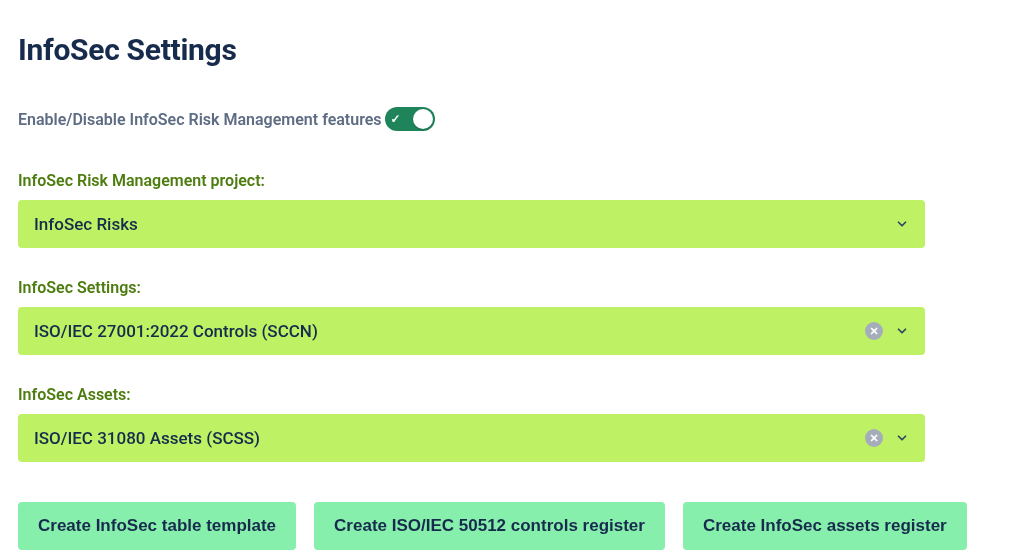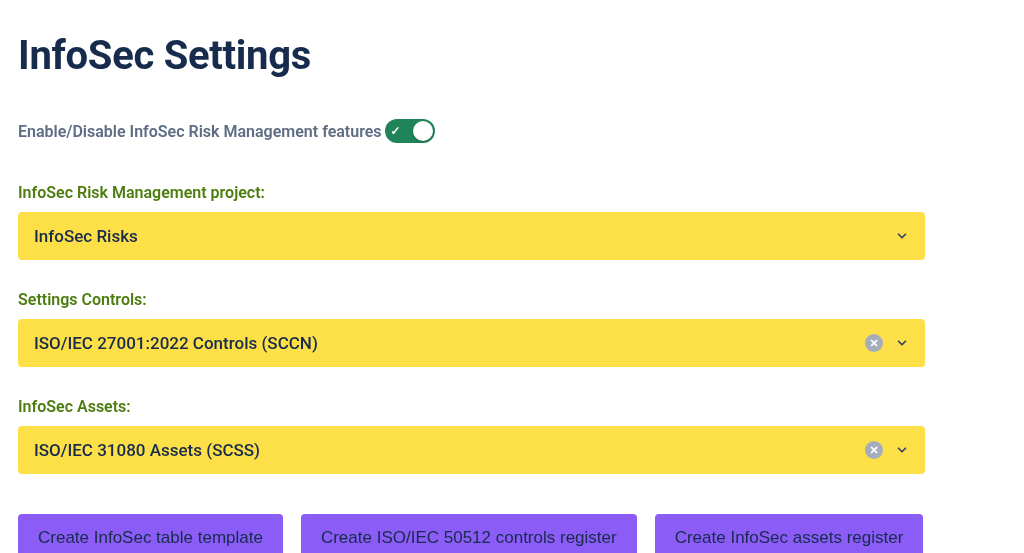--- a/index.html
+++ b/index.html
@@ -5,21 +5,21 @@
   * { box-sizing: border-box; }
   body {
     margin: 0;
     padding: 18px;
     font-family: -apple-system, BlinkMacSystemFont, "Segoe UI", Roboto, Helvetica, Arial, sans-serif;
     background: #fff;
     color: #172B4D;
     width: 1024px;
   }
   .page-title {
-    font-size: 40px;
+    font-size: 30px;
     font-weight: 700;
     color: #172B4D;
     margin: 14px 0 40px 0;
     letter-spacing: -0.3px;
   }
   .toggle-row {
     display: flex;
     align-items: center;
     gap: 3px;
     margin-bottom: 40px;
@@ -62,21 +62,21 @@
     margin-bottom: 30px;
   }
   .field-label {
     font-size: 16px;
     font-weight: 600;
     color: #4d7c0f;
     margin-bottom: 10px;
   }
   .select {
     width: 907px;
-    background: #fde047;
+    background: #bef264;
     border-radius: 4px;
     height: 48px;
     display: flex;
     align-items: center;
     padding: 0 16px;
     cursor: pointer;
     position: relative;
   }
   .select-value {
     flex: 1;
@@ -109,25 +109,25 @@
     display: inline-block;
   }
   .chevron svg { display:block; }
 
   .button-row {
     display: flex;
     gap: 18px;
     margin-top: 40px;
   }
   .btn {
-    background: #8b5cf6;
+    background: #86efac;
     border-radius: 4px;
     padding: 14px 20px;
     font-size: 17px;
-    font-weight: 400;
+    font-weight: 700;
     color: #172B4D;
     cursor: pointer;
     border: none;
   }
 </style>
 </head>
 <body>
 
 <h1 class="page-title">InfoSec Settings</h1>
 
@@ -147,21 +147,21 @@
       <span class="chevron">
         <svg viewBox="0 0 24 24" width="14" height="14" fill="none" stroke="#344563" stroke-width="3" stroke-linecap="round" stroke-linejoin="round">
             <polyline points="6 9 12 15 18 9"></polyline>
           </svg>
       </span>
     </span>
   </div>
 </div>
 
 <div class="field-group">
-  <div class="field-label">Settings Controls:</div>
+  <div class="field-label">InfoSec Settings:</div>
   <div class="select">
     <span class="select-value">ISO/IEC 27001:2022 Controls (SCCN)</span>
     <span class="select-actions">
       <span class="clear-btn">✕</span>
       <span class="chevron">
         <svg viewBox="0 0 24 24" width="14" height="14" fill="none" stroke="#344563" stroke-width="3" stroke-linecap="round" stroke-linejoin="round">
             <polyline points="6 9 12 15 18 9"></polyline>
           </svg>
       </span>
     </span>

